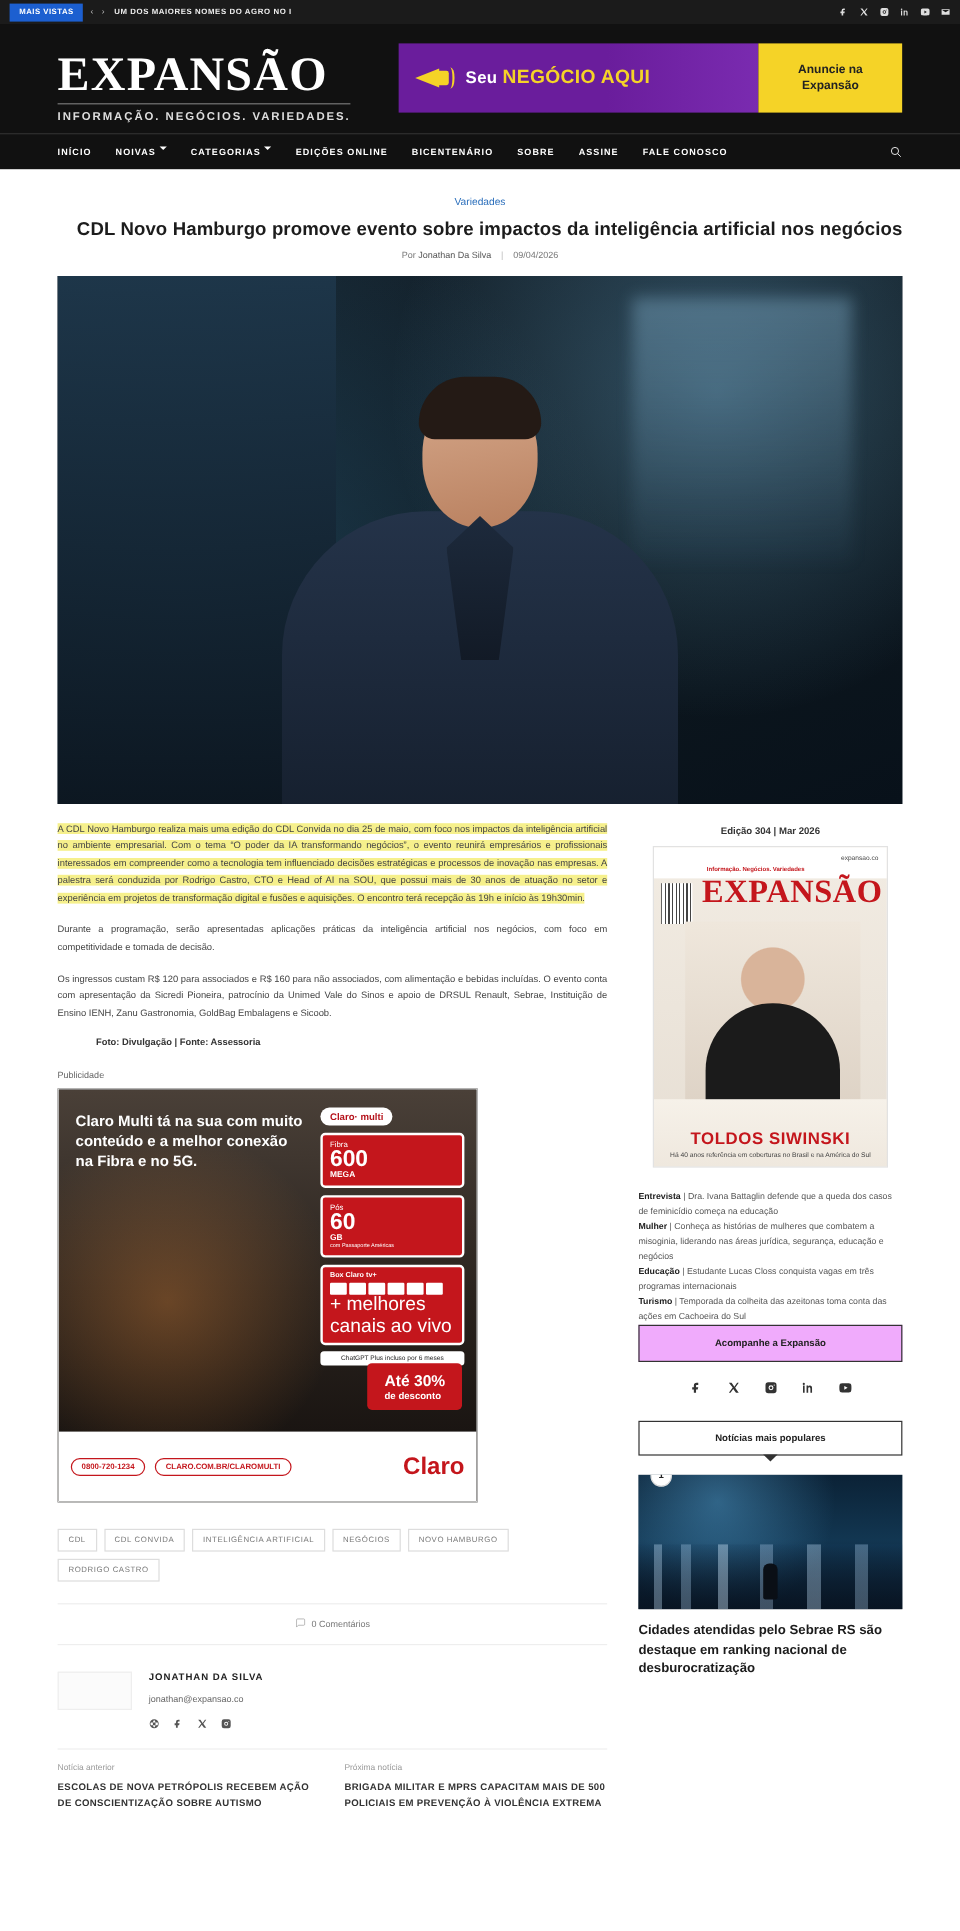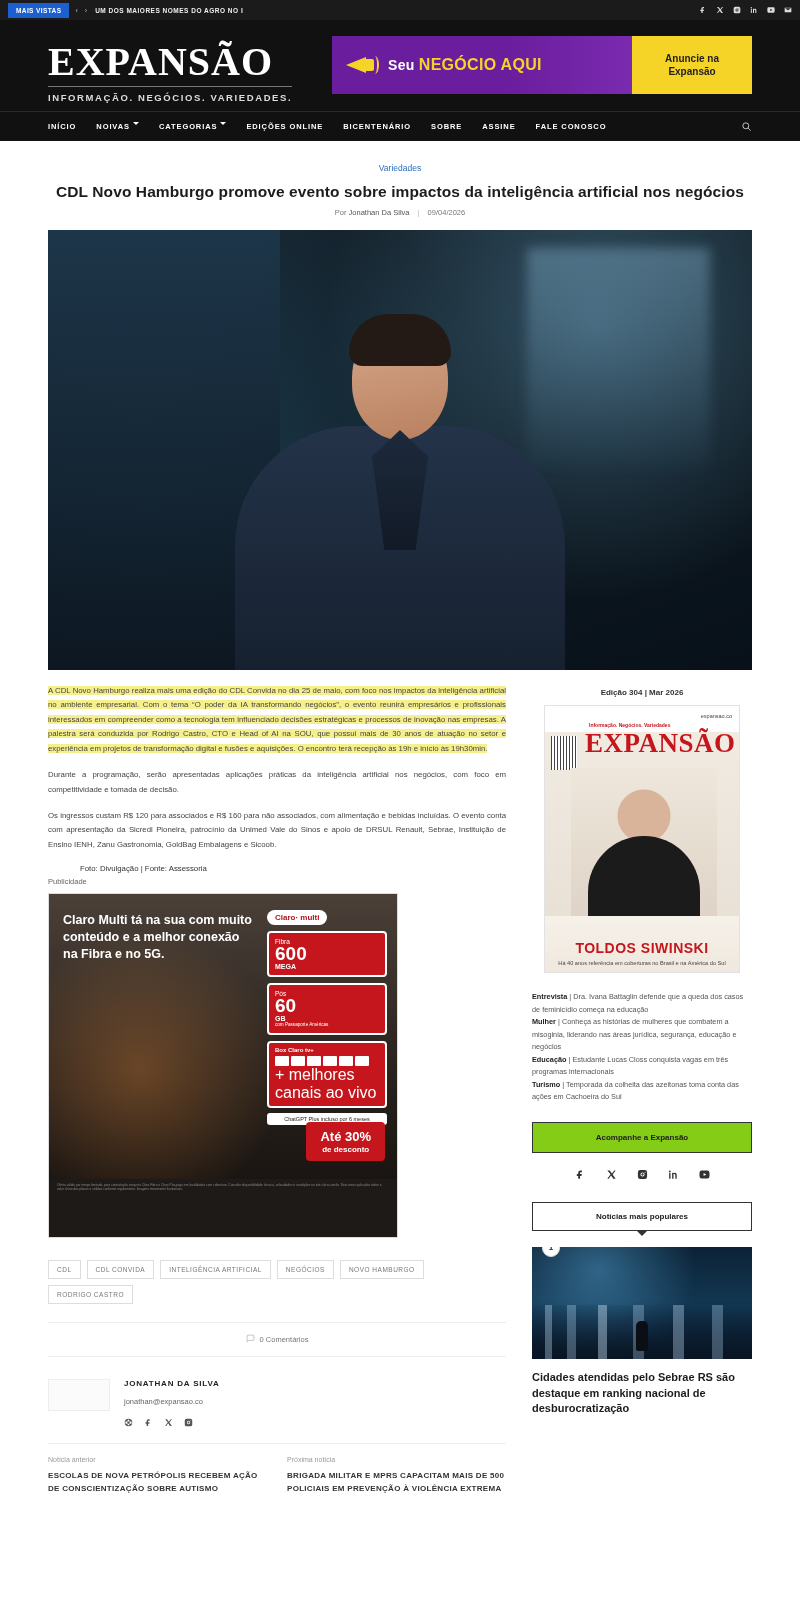--- a/index.html
+++ b/index.html
@@ -142,20 +142,21 @@
   
   .page { padding: 0 48px; }
   .article-head { text-align: center; padding: 22px 0 6px 0; }
   .cat-link { color: #2a6ebb; font-size: 8.5px; }
   .article-title {
     font-size: 15.5px;
     font-weight: bold;
     color: #1c1c1c;
     margin: 10px 0 7px 0;
     letter-spacing: .1px;
+    text-align: right;
   }
   .article-meta { font-size: 7.5px; color: #777; }
   .article-meta .author { color: #555; }
   .article-meta .sep { margin: 0 6px; color: #bbb; }
 
   .hero {
     width: 100%;
     height: 440px;
     margin-top: 7px;
     position: relative;
@@ -200,21 +201,21 @@
     background: linear-gradient(180deg,#1d2a3c,#121a26);
     clip-path: polygon(50% 0, 100% 22%, 78% 100%, 22% 100%, 0 22%);
   }
 
   .cols { display: flex; gap: 26px; padding-top: 14px; }
   .main-col { width: 458px; flex: 0 0 458px; }
   .side-col { flex: 1 1 auto; }
 
   .body-p { font-size: 7.8px; line-height: 1.85; color: #444; margin-bottom: 12px; text-align: justify; }
   .body-p .mark { background: #f6f08c; }
-  .credit { font-size: 7.8px; font-weight: normal; color: #333; margin-bottom: 4px; padding-left: 32px; }
+  .credit { font-size: 7.8px; font-weight: bold; color: #333; margin-bottom: 18px; padding-left: 32px; }
   .pub-label { font-size: 7.5px; color: #666; margin-bottom: 7px; }
 
   
   .claro-ad {
     width: 350px; height: 345px; position: relative; overflow: hidden;
     background: #1d1a18;
     border: 1px solid #ddd;
   }
   .claro-photo {
     position: absolute; inset: 0 0 58px 0;
@@ -241,21 +242,21 @@
   .claro-box .unit { font-size: 7px; font-weight: bold; }
   .claro-box .tiny { font-size: 4.6px; line-height: 1.2; }
   .claro-box2 { background:#c4161c; border:2px solid #fff; border-radius:4px; padding:4px 6px; color:#fff; }
   .claro-box2 .t { font-size: 6px; font-weight: bold; margin-bottom: 3px; }
   .claro-logos { display: flex; gap: 2px; }
   .claro-logos i { display: block; width: 14px; height: 10px; background: #fff; border-radius: 1px; }
   .claro-chat { background:#fff; color:#222; font-size:5.5px; border-radius:3px; padding:3px 4px; margin-top:5px; text-align:center; }
   .claro-disc {
     position: absolute; right: 12px; bottom: 76px;
     background: #c4161c; color: #fff; border-radius: 4px; padding: 7px 14px;
-    text-align: center; font-weight: bold; line-height: 1.2;
+    text-align: left; font-weight: bold; line-height: 1.2;
   }
   .claro-disc .d1 { font-size: 13px; }
   .claro-disc .d2 { font-size: 8px; }
   .claro-footer {
     position: absolute; left: 0; right: 0; bottom: 0; height: 58px;
     background: #fff; display: flex; align-items: center; padding: 0 10px;
   }
   .claro-contact { display: flex; gap: 8px; align-items: center; }
   .claro-contact span {
     border: 1px solid #c4161c; color: #c4161c; border-radius: 9px;
@@ -322,22 +323,22 @@
     position: absolute; left: 0; right: 0; bottom: 0; height: 56px;
     background: linear-gradient(180deg,#f6f1e9,#efe8de); padding: 24px 10px; text-align: center;
   }
   .mag-brandline { font-size: 14px; font-weight: bold; color: #c4161c; letter-spacing: .5px; }
   .mag-subline { font-size: 5.6px; color: #444; line-height: 1.5; margin-top: 3px; }
 
   .toc { margin-top: 18px; font-size: 7.3px; color: #555; line-height: 1.72; }
   .toc b { color: #222; }
 
   .side-btn {
-    display: block; width: 100%; margin-top: 18px;
-    border: 1px solid #333; background: #84cc16; color: #222;
+    display: block; width: 100%; 
+    border: 1px solid #333; background: #f0abfc; color: #222;
     font-size: 8px; font-weight: bold; padding: 10px 0; text-align: center; cursor: pointer;
   }
   .side-social { display: flex; justify-content: center; gap: 20px; margin-top: 16px; }
   .side-social svg { width: 11px; height: 11px; fill: #333; display: block; }
 
   .popular-head {
     border: 1px solid #333; font-size: 8px; font-weight: bold; text-align: center;
     padding: 9px 0; margin-top: 22px; position: relative;
   }
   .popular-head::after {
@@ -533,20 +534,27 @@
               </div>
             <div class="tiny">+ melhores canais ao vivo</div>
           </div>
           <div class="claro-chat">ChatGPT Plus  incluso por 6 meses</div>
         </div>
         <div class="claro-disc">
           <div class="d1">Até 30%</div>
           <div class="d2">de desconto</div>
         </div>
         <div class="claro-legal">Oferta válida por tempo limitado, para contratação conjunta Claro Fibra e Claro Pós-pago em localidades com cobertura. Consulte disponibilidade técnica, velocidades e condições no site claro.com.br. Descontos aplicados sobre o valor cheio dos planos e válidos conforme regulamento. Imagens meramente ilustrativas.</div>
+        <div class="claro-footer">
+          <div class="claro-contact">
+            <span>0800-720-1234</span>
+            <span>CLARO.COM.BR/CLAROMULTI</span>
+          </div>
+          <div class="claro-brand">Claro</div>
+        </div>
       </div>
 
       <div class="tags">
         <span class="tag">CDL</span>
         <span class="tag">CDL CONVIDA</span>
         <span class="tag">INTELIGÊNCIA ARTIFICIAL</span>
         <span class="tag">NEGÓCIOS</span>
         <span class="tag">NOVO HAMBURGO</span>
         <span class="tag">RODRIGO CASTRO</span>
       </div>

